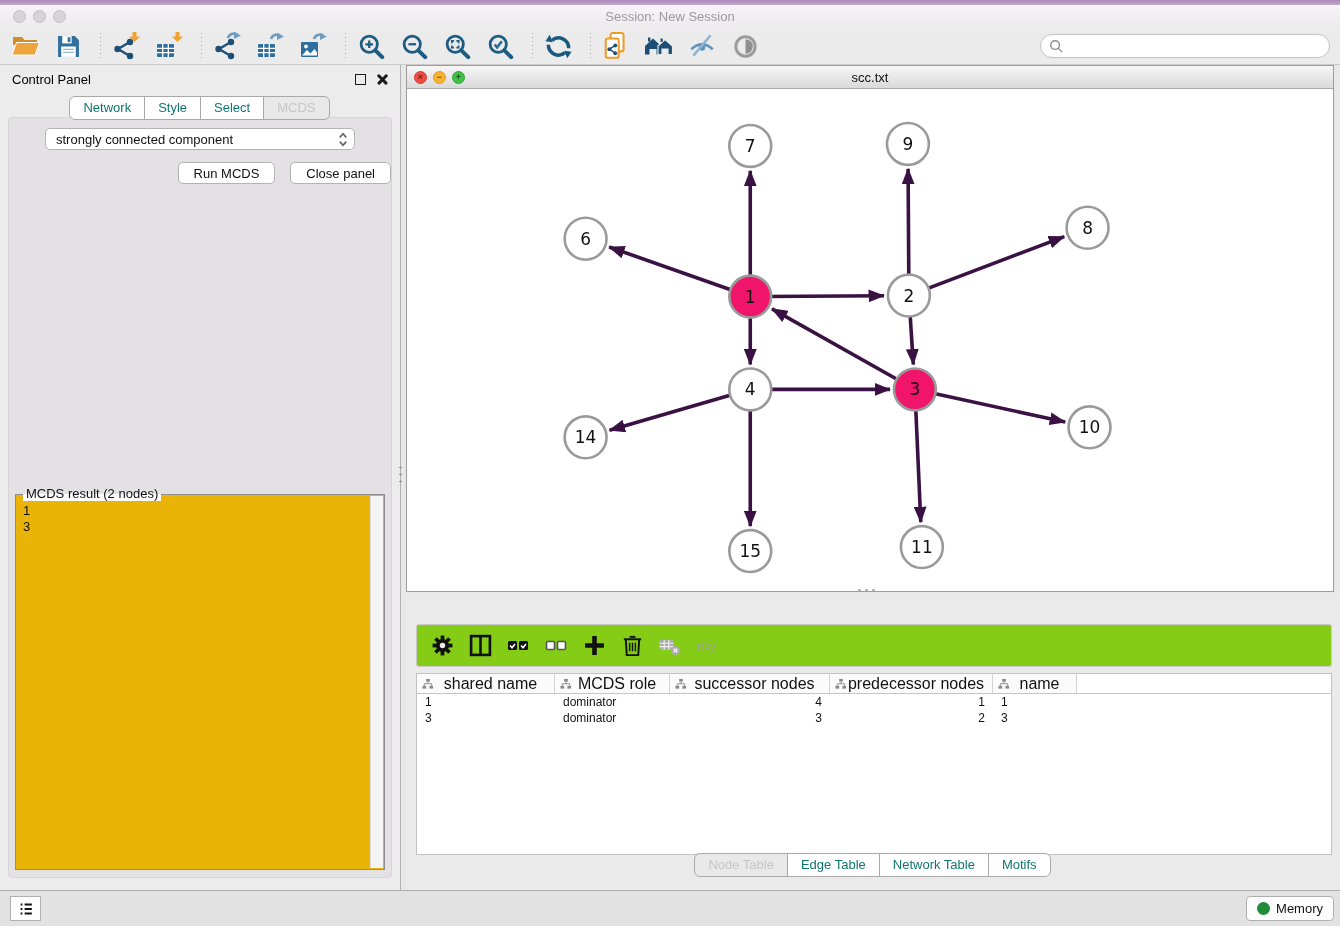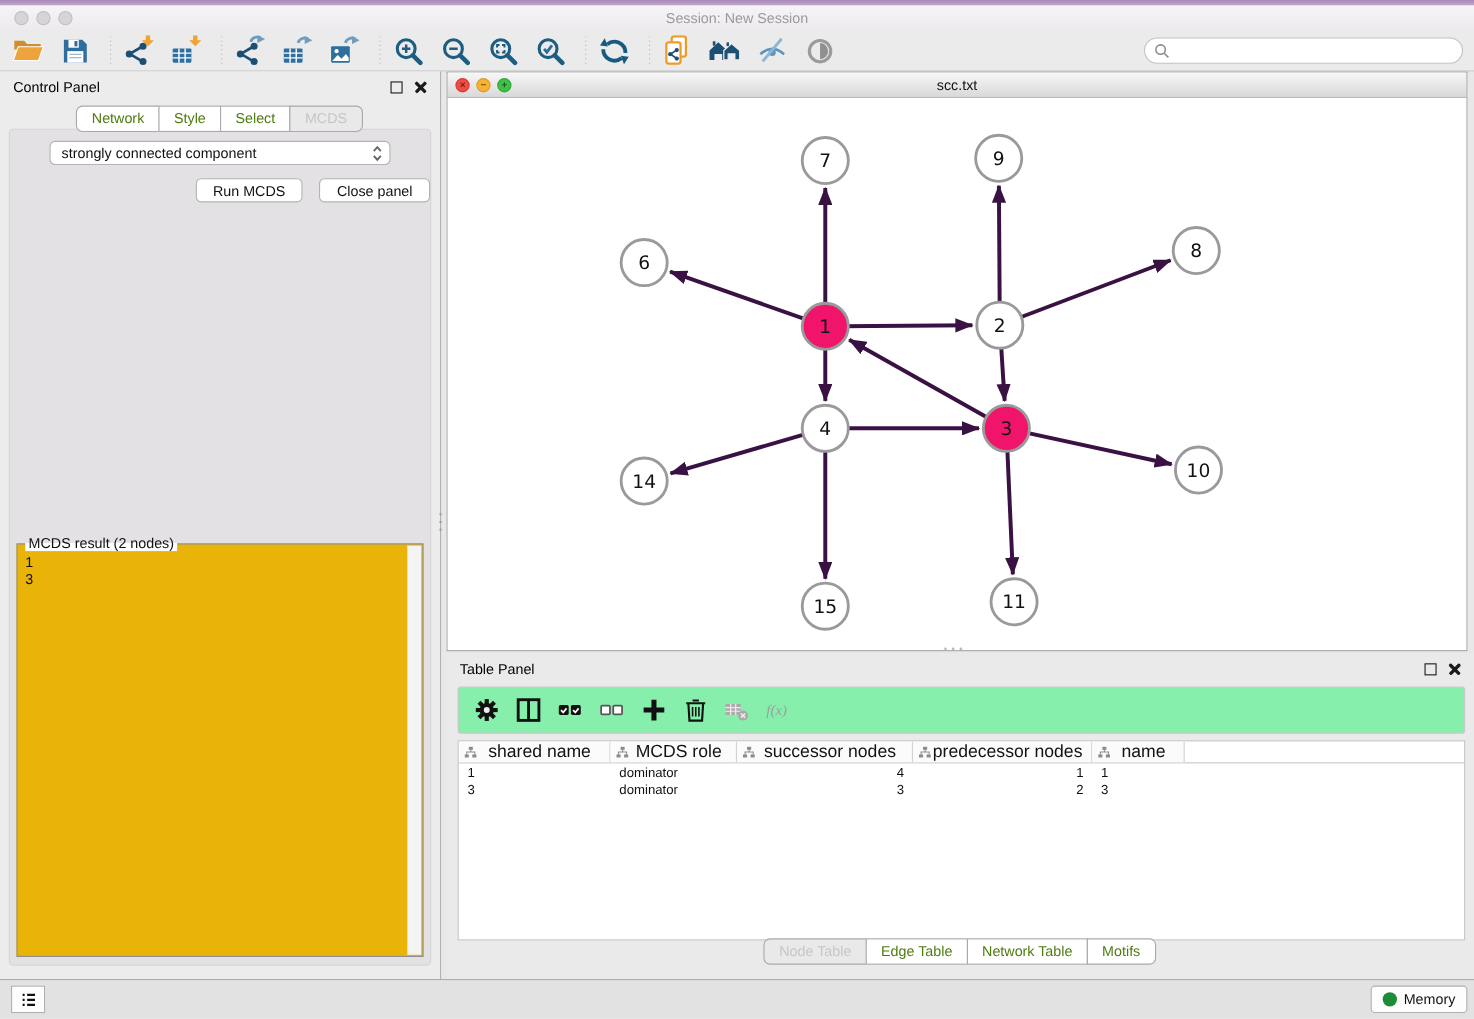--- a/index.html
+++ b/index.html
@@ -29,21 +29,21 @@
     border-right:1px solid #b2b2b2; }
   .panel-header { height:28px; display:flex; align-items:center; padding:0 12px; font-size:13px; color:#000000; }
   .panel-header .spacer { flex:1; }
   .float-icon { width:11px; height:11px; border:1.6px solid #1a1a1a; margin-right:11px; }
   .close-icon { width:11px; height:11px; position:relative; }
   .close-icon:before, .close-icon:after { content:""; position:absolute; left:-1px; top:4.5px; width:13px; height:2.6px;
     background:#1a1a1a; border-radius:1px; }
   .close-icon:before { transform:rotate(45deg); } .close-icon:after { transform:rotate(-45deg); }
 
   .cp-tabs { position:absolute; top:31px; left:0; right:0; display:flex; justify-content:center; z-index:2; }
-  .tab { font-size:13px; padding:3px 13px 4px; background:#fff; border:1px solid #a9a9a9; margin-left:-1px; color:#4d7c0f; }
+  .tab { font-size:13px; padding:3px 13px 4px; background:#fff; border:1px solid #a9a9a9; margin-left:-1px; color:#0f766e; }
   .tab:first-child { border-top-left-radius:6px; border-bottom-left-radius:6px; }
   .tab:last-child  { border-top-right-radius:6px; border-bottom-right-radius:6px; }
   .tab.selected { background:#e9e9e9; color:#c6c6c6; }
 
   .cp-content { position:absolute; left:8px; right:8px; top:52px; bottom:12px; background:#e3e1e3;
     border:1px solid #d6d4d6; border-radius:4px; }
   .opt-label { margin-top:24px; text-align:center; font-size:13px; color:#111; }
   .criterion-select { margin:10px 36px 0; height:22px; background:#fff; border:1px solid #b3b3b3; border-radius:5px;
     display:flex; align-items:center; padding:0 6px 0 10px; font-size:13px; color:#111; }
   .criterion-select .sel-text { flex:1; }
@@ -77,21 +77,21 @@
   .light:first-child { margin-left:7px; }
   .light.red { background:#ef4d42; border:1px solid #d63a30; }
   .light.yellow { background:#f6b233; border:1px solid #dd9a27; }
   .light.green { background:#3ec144; border:1px solid #2ea834; }
   .nw-canvas { position:absolute; left:0; top:23px; right:0; bottom:0; background:#fff; }
   .nw-canvas svg { width:100%; height:100%; display:block; }
   .nw-canvas text { font-family:"DejaVu Sans", sans-serif; }
 
   
   .table-panel { position:absolute; left:406px; top:594px; right:0; bottom:36px; background:#eaeaea; }
-  .tp-toolbar { position:absolute; left:10px; right:8px; top:30px; height:43px; background:#86efac;
+  .tp-toolbar { position:absolute; left:10px; right:8px; top:30px; height:43px; background:#84cc16;
     border:1px solid #c9c9c9; border-radius:3px; display:flex; align-items:center; padding-left:13px; }
   .tp-icon { width:24px; height:24px; margin-right:14px; display:flex; align-items:center; justify-content:center; }
   .tp-table { position:absolute; left:10px; right:8px; top:79px; height:182px; background:#fff;
     border:1px solid #c2c2c2; overflow:hidden; }
   .t-header { display:flex; height:20px; border-bottom:1px solid #c6c6c6; }
   .th { background:#fbfbfb; border-right:1px solid #d2d2d2; display:flex; align-items:center; font-size:16px; color:#111; position:relative; }
   .th svg { position:absolute; left:5px; }
   .th span { flex:1; text-align:center; padding-left:10px; }
   .t-row { display:flex; height:16px; font-size:12px; color:#111; }
   .td { padding:1px 8px 0; white-space:nowrap; overflow:hidden; }
@@ -388,26 +388,20 @@
         <g>
           <circle cx="516" cy="459" r="21" fill="#ffffff" stroke="#9a9a9a" stroke-width="2.6"></circle>
           <text x="516" y="465" text-anchor="middle" font-size="17" fill="#111">11</text>
         </g>
       </svg>
   </div>
 </div>
 <div class="h-grip"></div>
 
 <div class="table-panel">
-  <div class="panel-header">
-    <span>Table Panel</span>
-    <span class="spacer"></span>
-    <span class="float-icon"></span>
-    <span class="close-icon"></span>
-  </div>
   <div class="tp-toolbar">
     <div class="tp-icon">
       <svg width="23" height="23" viewBox="0 0 22 22">
           <g fill="#111">
             <rect x="9.2" y="1.5" width="3.6" height="19"></rect>
             <rect x="1.5" y="9.2" width="19" height="3.6"></rect>
             <rect x="9.2" y="1.5" width="3.6" height="19" transform="rotate(45 11 11)"></rect>
             <rect x="9.2" y="1.5" width="3.6" height="19" transform="rotate(-45 11 11)"></rect>
             <circle cx="11" cy="11" r="6.2"></circle>
           </g>

